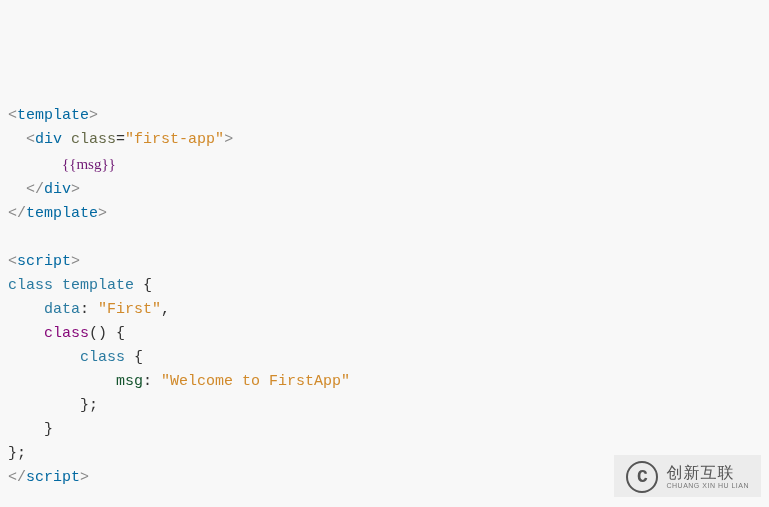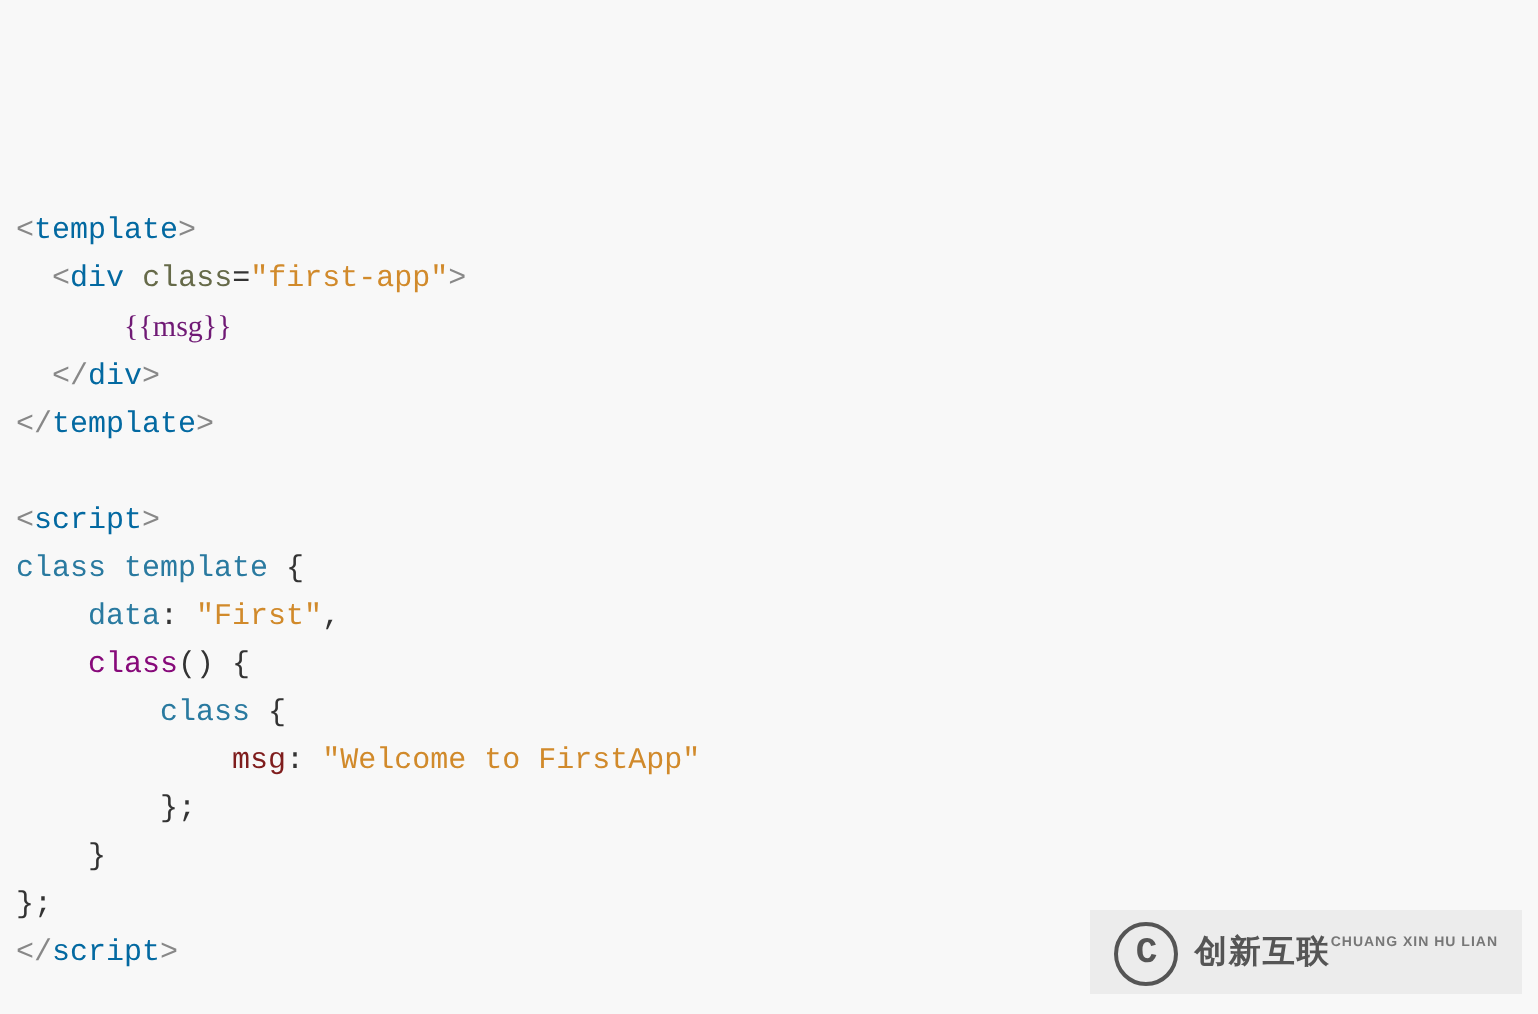--- a/index.html
+++ b/index.html
@@ -18,21 +18,21 @@
     overflow: hidden;
   }
   .tag { color: #0369a1; }
   .tagbracket { color: #888; }
   .attr { color: #666a49; font-family: Liberation Mono, monospace; }
   .string { color: #d18a2b; }
   .keyword { color: #2a7aa0; }
   .prop { color: #2a7aa0; }
   .func { color: #870a7a; }
   .mustache { color: #701a75; font-family: Liberation Serif, serif; }
-  .cls { color: #7f1d1d; margin-top: 36px; }
+  .cls { color: #14532d; margin-top: 36px; }
   .watermark {
     position: absolute;
     right: 8px;
     bottom: 10px;
     background: #ececec;
     color: #555;
     padding: 6px 12px 4px 12px;
     display: flex;
     align-items: center;
     gap: 8px;
@@ -44,23 +44,22 @@
     border: 2px solid #555;
     display: flex;
     align-items: center;
     justify-content: center;
     font-weight: bold;
     font-size: 18px;
     color: #555;
   }
   .watermark .wm-text {
     display: flex;
-    flex-direction: row;
+    flex-direction: column;
     line-height: 1.1;
-    font-weight: bold;
   }
   .watermark .wm-main {
     font-size: 16px;
     font-family: "SimHei", "Microsoft YaHei", sans-serif;
     color: #555;
     letter-spacing: 1px;
   }
   .watermark .wm-sub {
     font-size: 7px;
     font-family: Arial, sans-serif;

